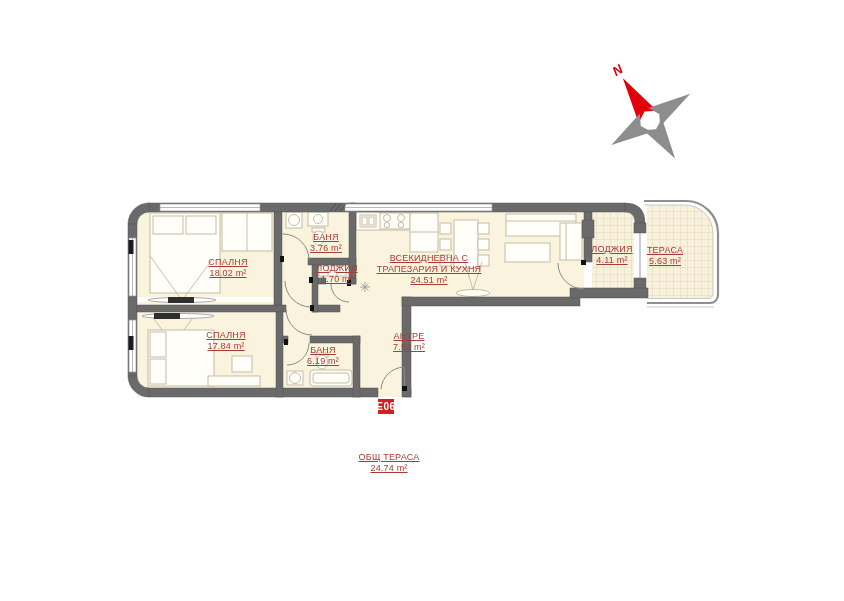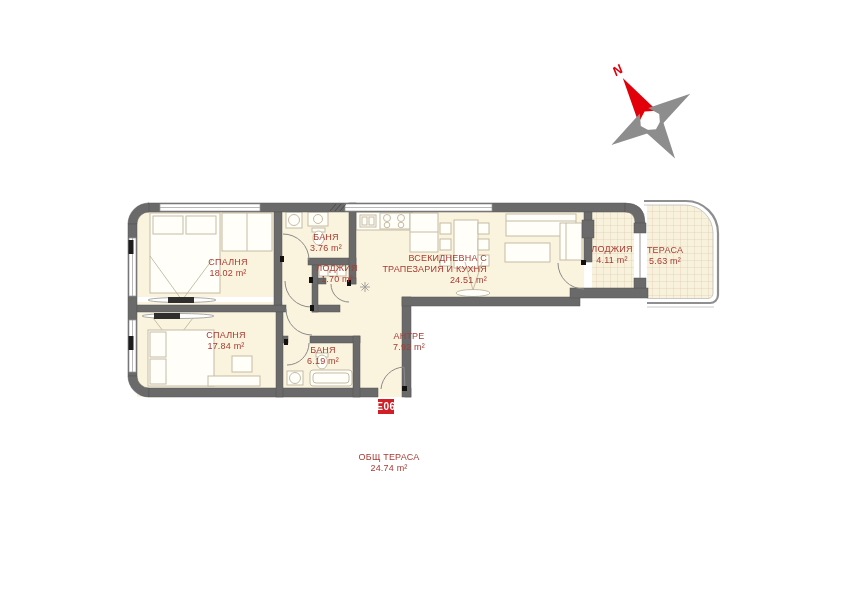--- a/index.html
+++ b/index.html
@@ -1,24 +1,24 @@
 <!DOCTYPE html>
 <html><head>
 <meta charset="utf-8">
 <style>
   html,body{margin:0;padding:0;background:#fff;}
   #stage{position:relative;width:844px;height:601px;background:#ffffff;overflow:hidden;
          font-family:"Liberation Sans",sans-serif;}
   #plan-svg{position:absolute;left:120px;top:190px;width:600px;height:240px;}
   #compass-svg{position:absolute;left:588px;top:52px;width:124px;height:116px;}
   .room-label{position:absolute;transform:translateX(-50%);text-align:center;
-              color:#a93b33;font-size:9px;line-height:11px;white-space:nowrap;letter-spacing:.2px;}
+              color:#a93b33;font-size:9px;line-height:11px;white-space:nowrap;letter-spacing:.2px;text-decoration:underline;}
   .room-label .rl-name{display:block;}
   .room-label .rl-area{display:block;}
-  .room-label.wrap{white-space:normal;width:116px;text-align:right;}
+  .room-label.wrap{white-space:normal;width:116px;}
   #unit-badge{position:absolute;left:378px;top:399px;width:16px;height:15px;
               background:#d01f26;color:#ffffff;font-size:10px;font-weight:bold;
               display:flex;align-items:center;justify-content:center;letter-spacing:.5px;}
   
   #lbl-bedroom-1{left:228px;top:257px;}
   #lbl-bathroom-1{left:326px;top:232px;}
   #lbl-storage{left:337px;top:263px;}
   #lbl-living{left:429px;top:253px;}
   #lbl-loggia{left:612px;top:244px;}
   #lbl-terrace{left:665px;top:245px;}

